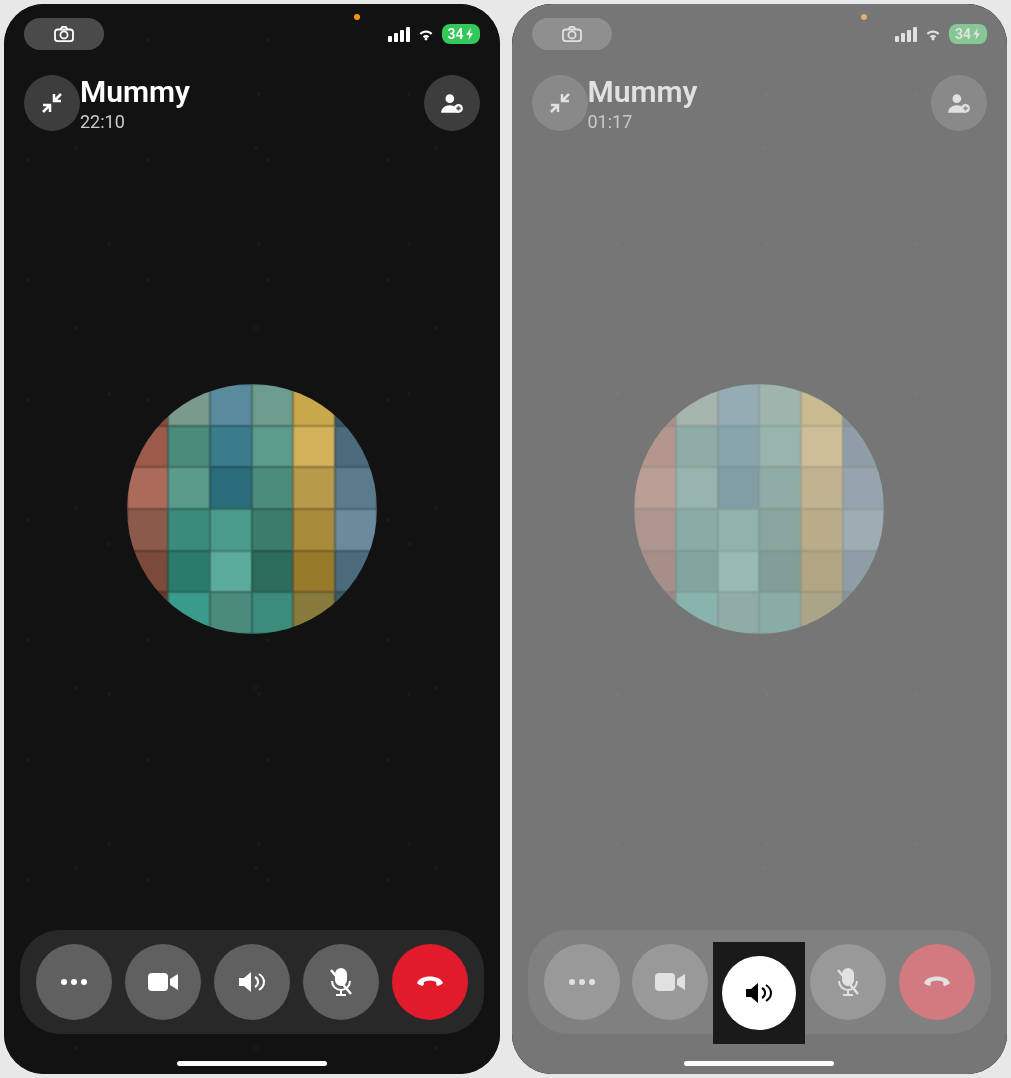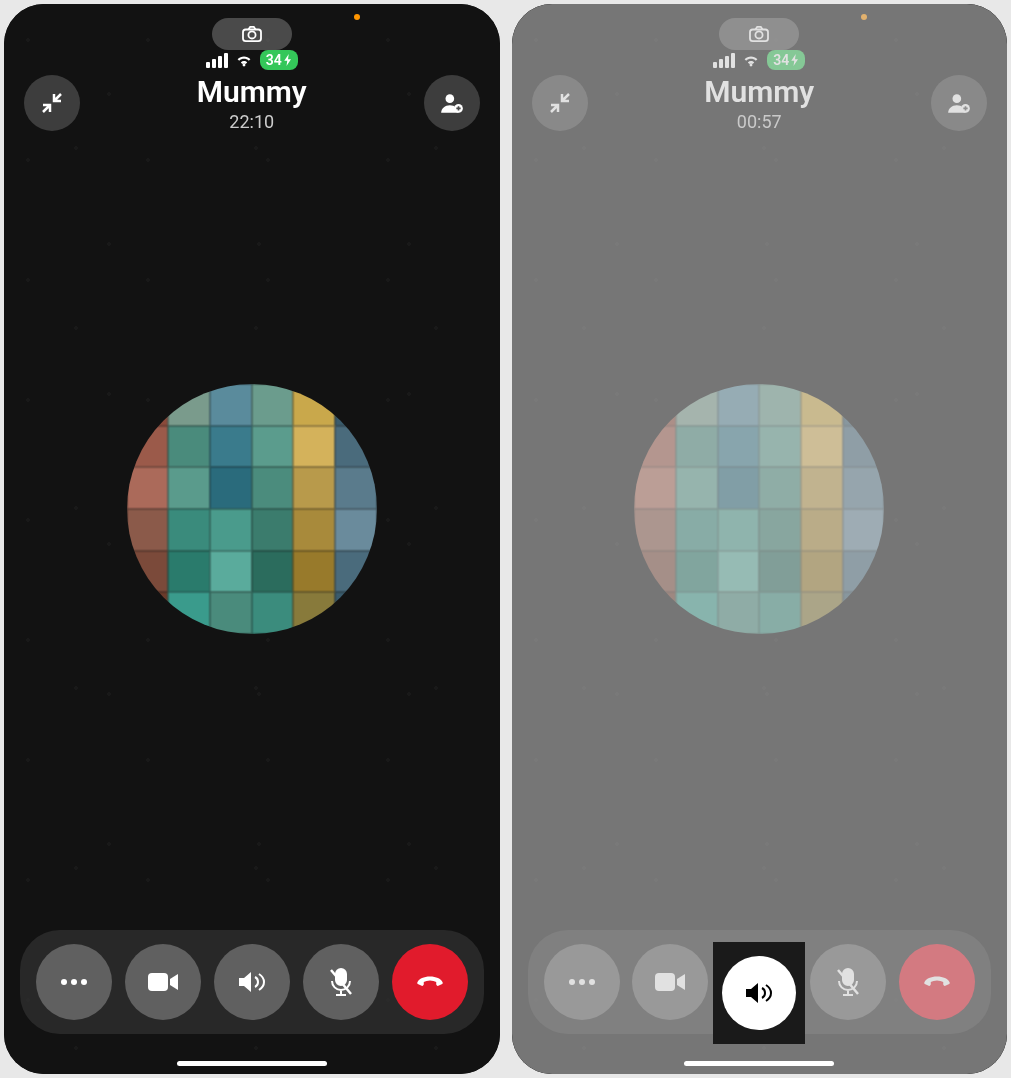--- a/index.html
+++ b/index.html
@@ -40,21 +40,20 @@
   }
   .status-bar {
     position: absolute;
     top: 14px;
     left: 0; right: 0;
     display: flex;
     justify-content: space-between;
     align-items: center;
     padding: 0 20px;
     z-index: 10;
-    flex-direction: column;
   }
   .camera-pill {
     background: rgba(130,130,130,0.5);
     border-radius: 20px;
     width: 80px;
     height: 32px;
     display: flex;
     align-items: center;
     justify-content: center;
     color: white;
@@ -116,21 +115,21 @@
     border-radius: 50%;
     background: rgba(80,80,80,0.7);
     display: flex;
     align-items: center;
     justify-content: center;
     color: white;
     cursor: pointer;
     border: none;
   }
   .title-block {
-    text-align: center;
+    text-align: left;
     flex: 1;
   }
   .contact-name {
     color: white;
     font-size: 30px;
     font-weight: 600;
   }
   .call-timer {
     color: #ccc;
     font-size: 18px;
@@ -381,21 +380,21 @@
   </div>
 
   <div class="header">
     <button class="round-btn">
       <svg width="24" height="24" viewBox="0 0 24 24" fill="none" stroke="white" stroke-width="2.5">
           <path d="M14 3v7h7M10 21v-7H3M14 10l7-7M3 21l7-7"></path>
         </svg>
     </button>
     <div class="title-block">
       <div class="contact-name">Mummy</div>
-      <div class="call-timer">00:57</div>
+      <div class="call-timer">01:17</div>
     </div>
     <button class="round-btn">
       <svg width="26" height="26" viewBox="0 0 24 24" fill="white">
           <circle cx="10" cy="8" r="4"></circle>
           <path d="M2 21c0-4 3.5-7 8-7s8 3 8 7H2z"></path>
           <circle cx="18" cy="17" r="4" fill="white"></circle>
           <path d="M18 15v4M16 17h4" stroke="#4a4a4a" stroke-width="1.5"></path>
         </svg>
     </button>
   </div>

